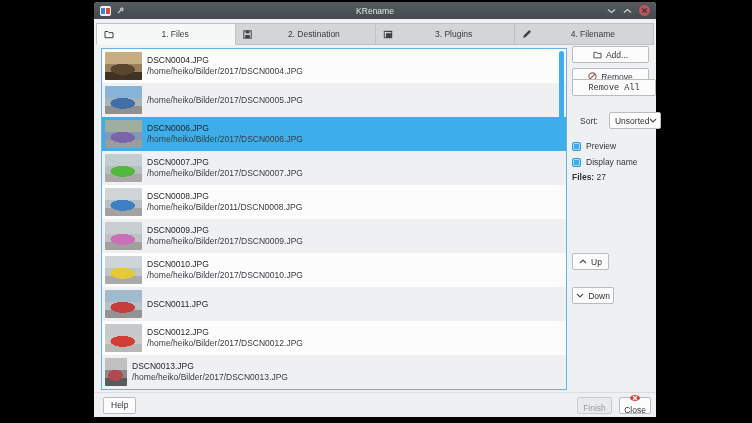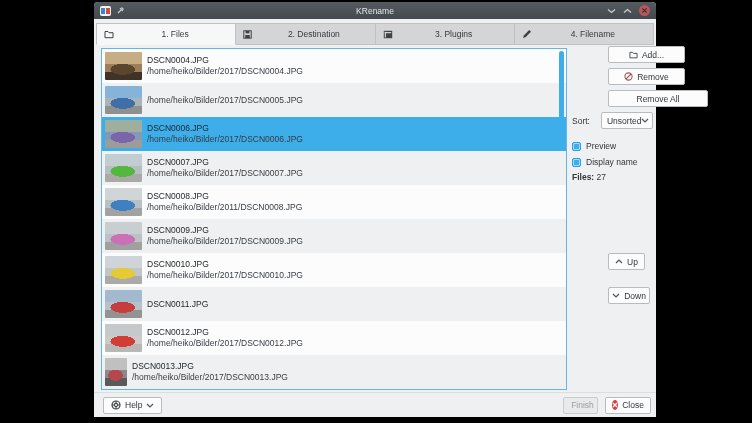--- a/index.html
+++ b/index.html
@@ -36,44 +36,44 @@
   .frow.selected{background:#3daee9;}
   .thumb{height:28px;width:37px;margin:0 5px 0 1px;flex:none;border-radius:1px;}
   .ftext{display:flex;flex-direction:column;line-height:1.25;}
   .fname{font-size:8.5px;font-weight:normal;color:#24282b;}
   .fpath{font-size:8.5px;color:#383d42;}
   .scrollbar{position:absolute;right:2px;top:2px;width:5px;height:80px;border-radius:3px;background:#3daee9;}
   
   .side{position:absolute;left:478px;top:0;right:5px;bottom:0;font-size:8.5px;color:#31363b;}
   .btn{display:flex;align-items:center;justify-content:center;gap:4px;background:#fcfcfc;
        border:1px solid #b9bcbe;border-radius:2px;color:#31363b;font-size:8.5px;box-sizing:border-box;}
-  .side .btn{position:absolute;height:17px;margin-left:36px;}
+  .side .btn{position:absolute;height:17px;}
   .b-add{left:0;top:1px;width:77px;}
   .b-remove{left:0;top:23px;width:77px;}
-  .b-removeall{left:0;top:45px;width:100px;}
-  .sortrow{position:absolute;left:0;top:67px;width:77px;display:flex;align-items:center;}
+  .b-removeall{left:0;top:34px;width:84px;font-family:Liberation Mono, monospace;}
+  .sortrow{position:absolute;left:8px;top:67px;width:77px;display:flex;align-items:center;}
   .combo{margin-left:11px;flex:1;height:17px;background:#fcfcfc;border:1px solid #b9bcbe;border-radius:2px;
          display:flex;align-items:center;padding:0 3px 0 5px;box-sizing:border-box;}
   .combo span{flex:1;}
   .checkrow{position:absolute;left:0;display:flex;align-items:center;gap:5px;}
   .cb{width:9px;height:9px;border-radius:2px;background:#3daee9;border:1px solid #2d9ce0;
       box-shadow:inset 0 0 0 1px rgba(255,255,255,.55);box-sizing:border-box;}
   .c-preview{top:96px;}
   .c-display{top:112px;}
   .filescount{position:absolute;left:0;top:127px;}
   .b-up{left:0;top:208px;width:37px;}
   .b-down{left:0;top:242px;width:42px;}
   
   .footer{position:absolute;left:0;right:0;bottom:0;height:25px;border-top:1px solid #dcddde;
           display:flex;align-items:center;padding:0 5px;box-sizing:border-box;}
-  .footer .btn{height:17px;padding:0 7px;}
+  .footer .btn{height:17px;padding:0 7px;flex-direction:column;}
   .b-help{margin-left:4px;gap:4px;}
   .spacer{flex:1;}
   .b-finish{color:#9aa0a4;background:#e9eaeb;border-color:#c9cccd;margin-right:7px;width:35px;}
-  .b-close{width:46px;}
+  .b-close{width:32px;}
   .redx{width:10px;height:10px;border-radius:50%;background:#da3b3b;display:flex;align-items:center;justify-content:center;}
   svg{display:block;}
 </style>
 </head>
 <body>
 
 <div class="stage">
   <div class="window">
 
     <div class="titlebar">

